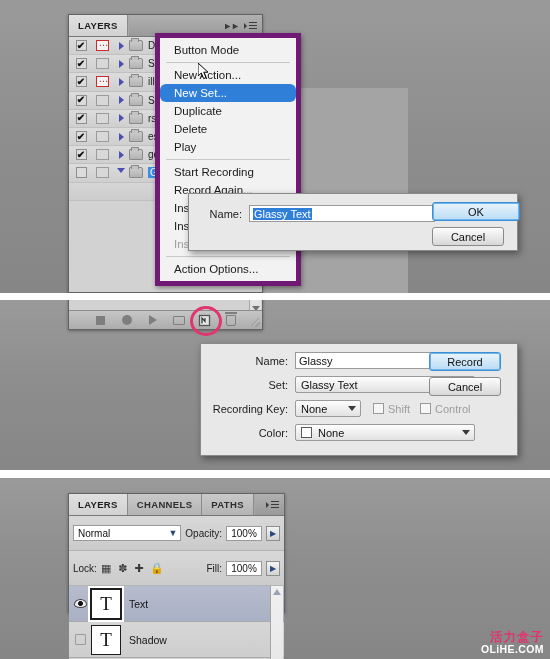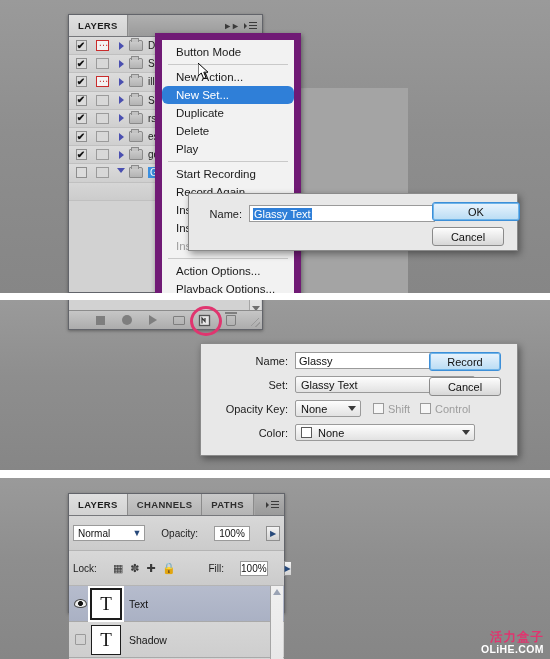--- a/index.html
+++ b/index.html
@@ -173,21 +173,21 @@
   }
   .aname.sel {
     background: #3b8fe0; color: #fff; padding: 0 2px;
   }
   .arow.empty-tail { background: linear-gradient(180deg,#d6d6d6,#cccccc); }
 
   
   .ctxmenu {
     position: absolute;
     background: #f2f2f2;
-    border: 7px solid #701a75;
+    border: 5px solid #701a75;
     box-shadow: 1px 2px 5px rgba(0,0,0,.4);
     padding: 3px 0;
   }
   .mi {
     height: 18px;
     display:flex; align-items:center;
     padding: 0 10px 0 14px;
     font-size: 11.5px;
     color: #1a1a1a;
     white-space: nowrap;
@@ -299,21 +299,21 @@
     position:absolute;
     border: 3px solid #e0356f;
     border-radius: 50%;
   }
 
   
   .lrow-ctrl {
     display:flex; align-items:center;
     height: 20px;
     padding: 17px 4px;
-    gap: 16px;
+    gap: 4px;
     border-bottom: 1px solid #b4b4b4;
     background: linear-gradient(180deg,#d8d8d8,#cbcbcb);
   }
   .blendsel {
     flex: 1;
     height: 16px;
     background: #fff;
     border: 1px solid #9a9a9a;
     display:flex;align-items:center;justify-content:space-between;
     padding: 0 3px 0 4px;
@@ -538,21 +538,20 @@
       <div class="mi">Delete</div>
       <div class="mi">Play</div>
       <div class="msep"></div>
       <div class="mi">Start Recording</div>
       <div class="mi">Record Again...</div>
       <div class="mi">Insert Menu Item...</div>
       <div class="mi">Insert Stop...</div>
       <div class="mi dis">Insert Path</div>
       <div class="msep"></div>
       <div class="mi">Action Options...</div>
-      <div class="mi">Playback Options...</div>
     </div>
 
     <div class="cursor" style="left:198px;top:63px;">
       <svg width="13" height="18" viewBox="0 0 13 18">
         <polygon points="0,0 0,13 3.3,10 5.6,15.6 8,14.6 5.8,9.2 10,9.2" fill="#fff" stroke="#000" stroke-width="1"></polygon>
       </svg>
     </div>
 
     <div class="dlg" style="left:188px;top:193px;width:330px;height:58px;">
       <div class="dlg-row" style="margin:11px 0 0 0;">
@@ -609,21 +608,21 @@
         </div>
       </div>
       <div class="dlg-row">
         <div class="dlg-lab" style="width:94px;">Set:</div>
         <div class="dropdown" style="width:180px;">
           <span>Glassy Text</span>
           <span class="caret"></span>
         </div>
       </div>
       <div class="dlg-row">
-        <div class="dlg-lab" style="width:94px;">Opacity Key:</div>
+        <div class="dlg-lab" style="width:94px;">Recording Key:</div>
         <div class="dropdown" style="width:66px;">
           <span>None</span>
           <span class="caret"></span>
         </div>
         <div style="display:flex;align-items:center;margin-left:12px;">
           <div class="chk"></div>
           <span class="chklabel">Shift</span>
         </div>
         <div style="display:flex;align-items:center;margin-left:10px;">
           <div class="chk"></div>

